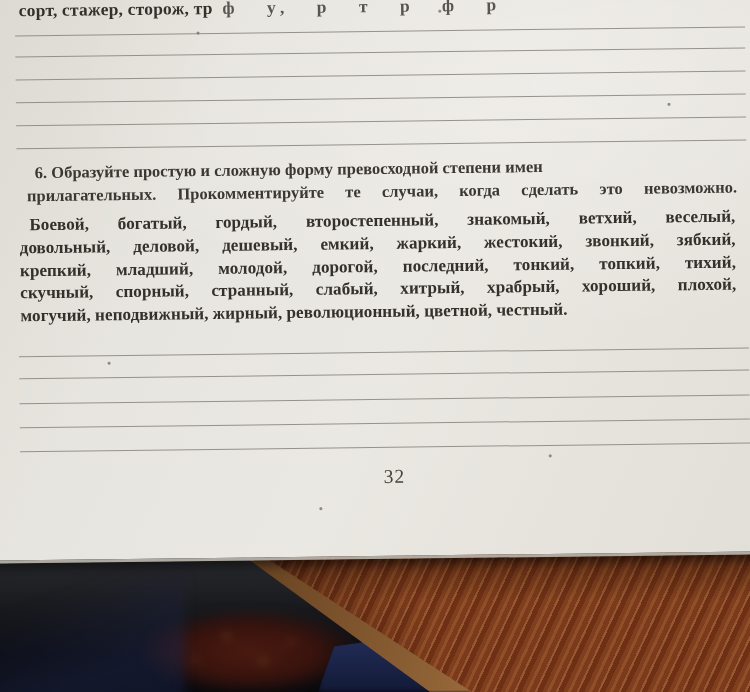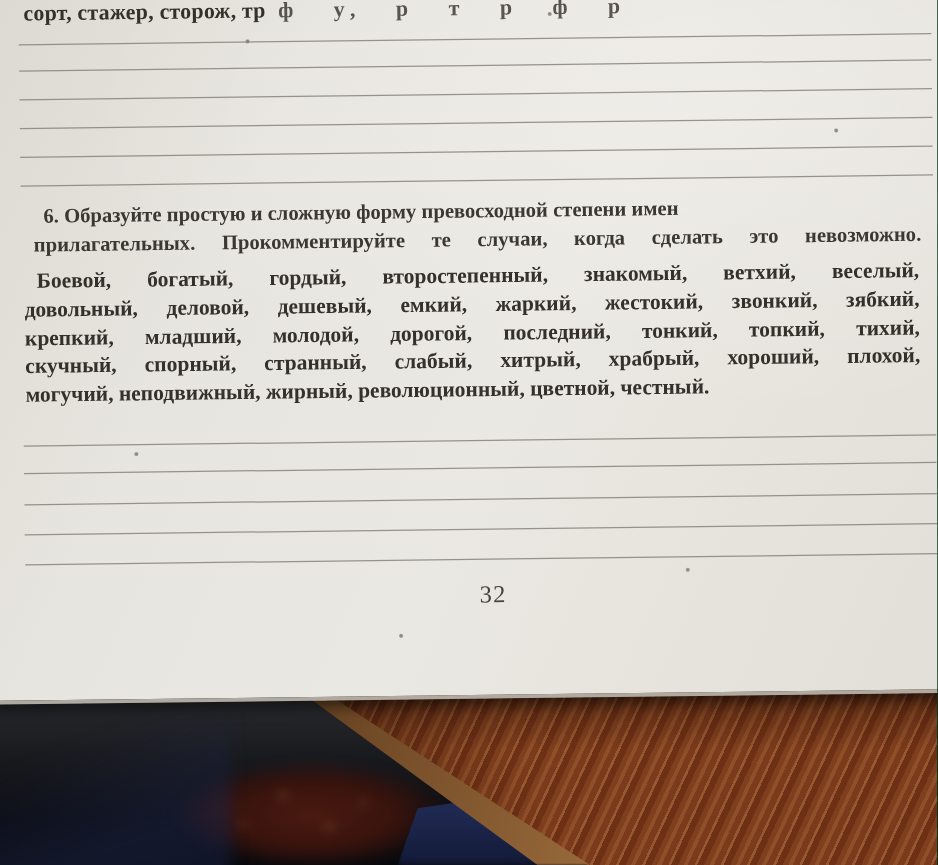--- a/index.html
+++ b/index.html
@@ -1,18 +1,18 @@
 <!DOCTYPE html>
 <html><head>
 <meta charset="utf-8">
 <style>
   html,body{margin:0;padding:0;background:#000;}
   .photo{
     position:relative; width:750px; height:692px; overflow:hidden;
-    background:#15803d;
+    background:#7f1d1d;
     font-family:"Liberation Serif","DejaVu Serif",serif;
   }
   
   .desk{position:absolute; inset:0;
     background:linear-gradient(180deg,#0e0f13 0px,#0e0f13 540px,#2a2b2f 556px,#1b1c20 600px,#0b0c10 655px,#08090c 692px);}
   .carpet{position:absolute; left:130px; top:596px; width:230px; height:96px; filter:blur(4px);
     background:
       radial-gradient(9px 6px at 42% 42%, rgba(158,112,54,.45), transparent 70%),
       radial-gradient(11px 7px at 58% 68%, rgba(158,112,54,.38), transparent 70%),
       radial-gradient(8px 6px at 28% 66%, rgba(140,95,45,.32), transparent 70%),

